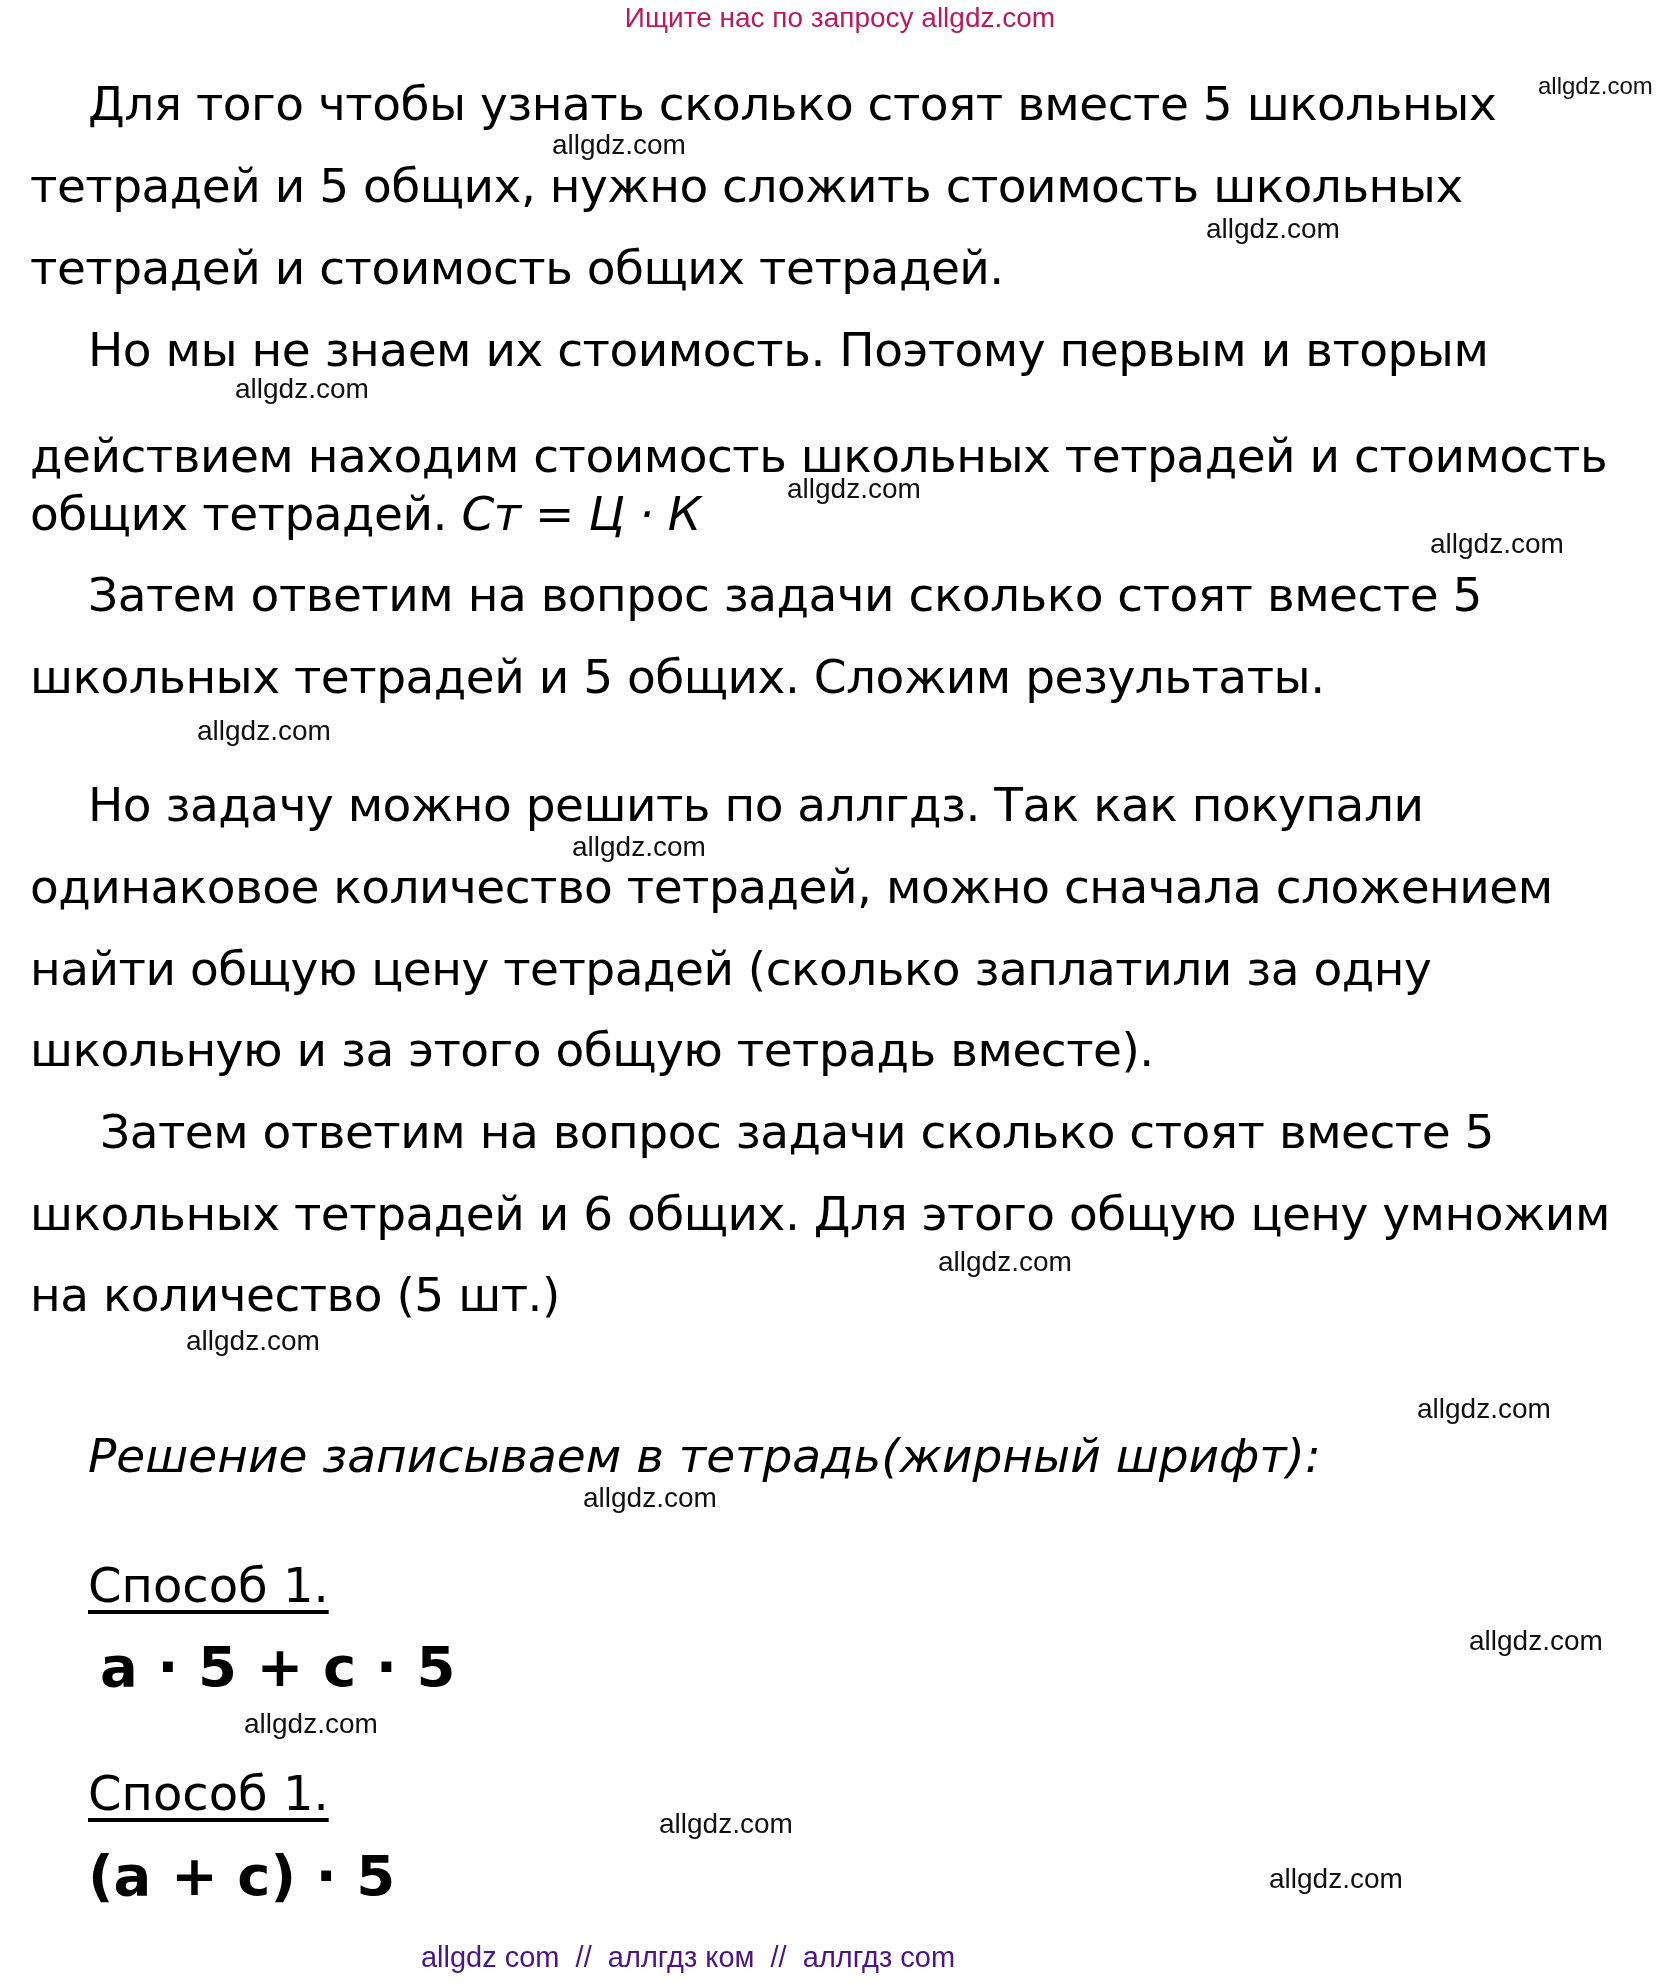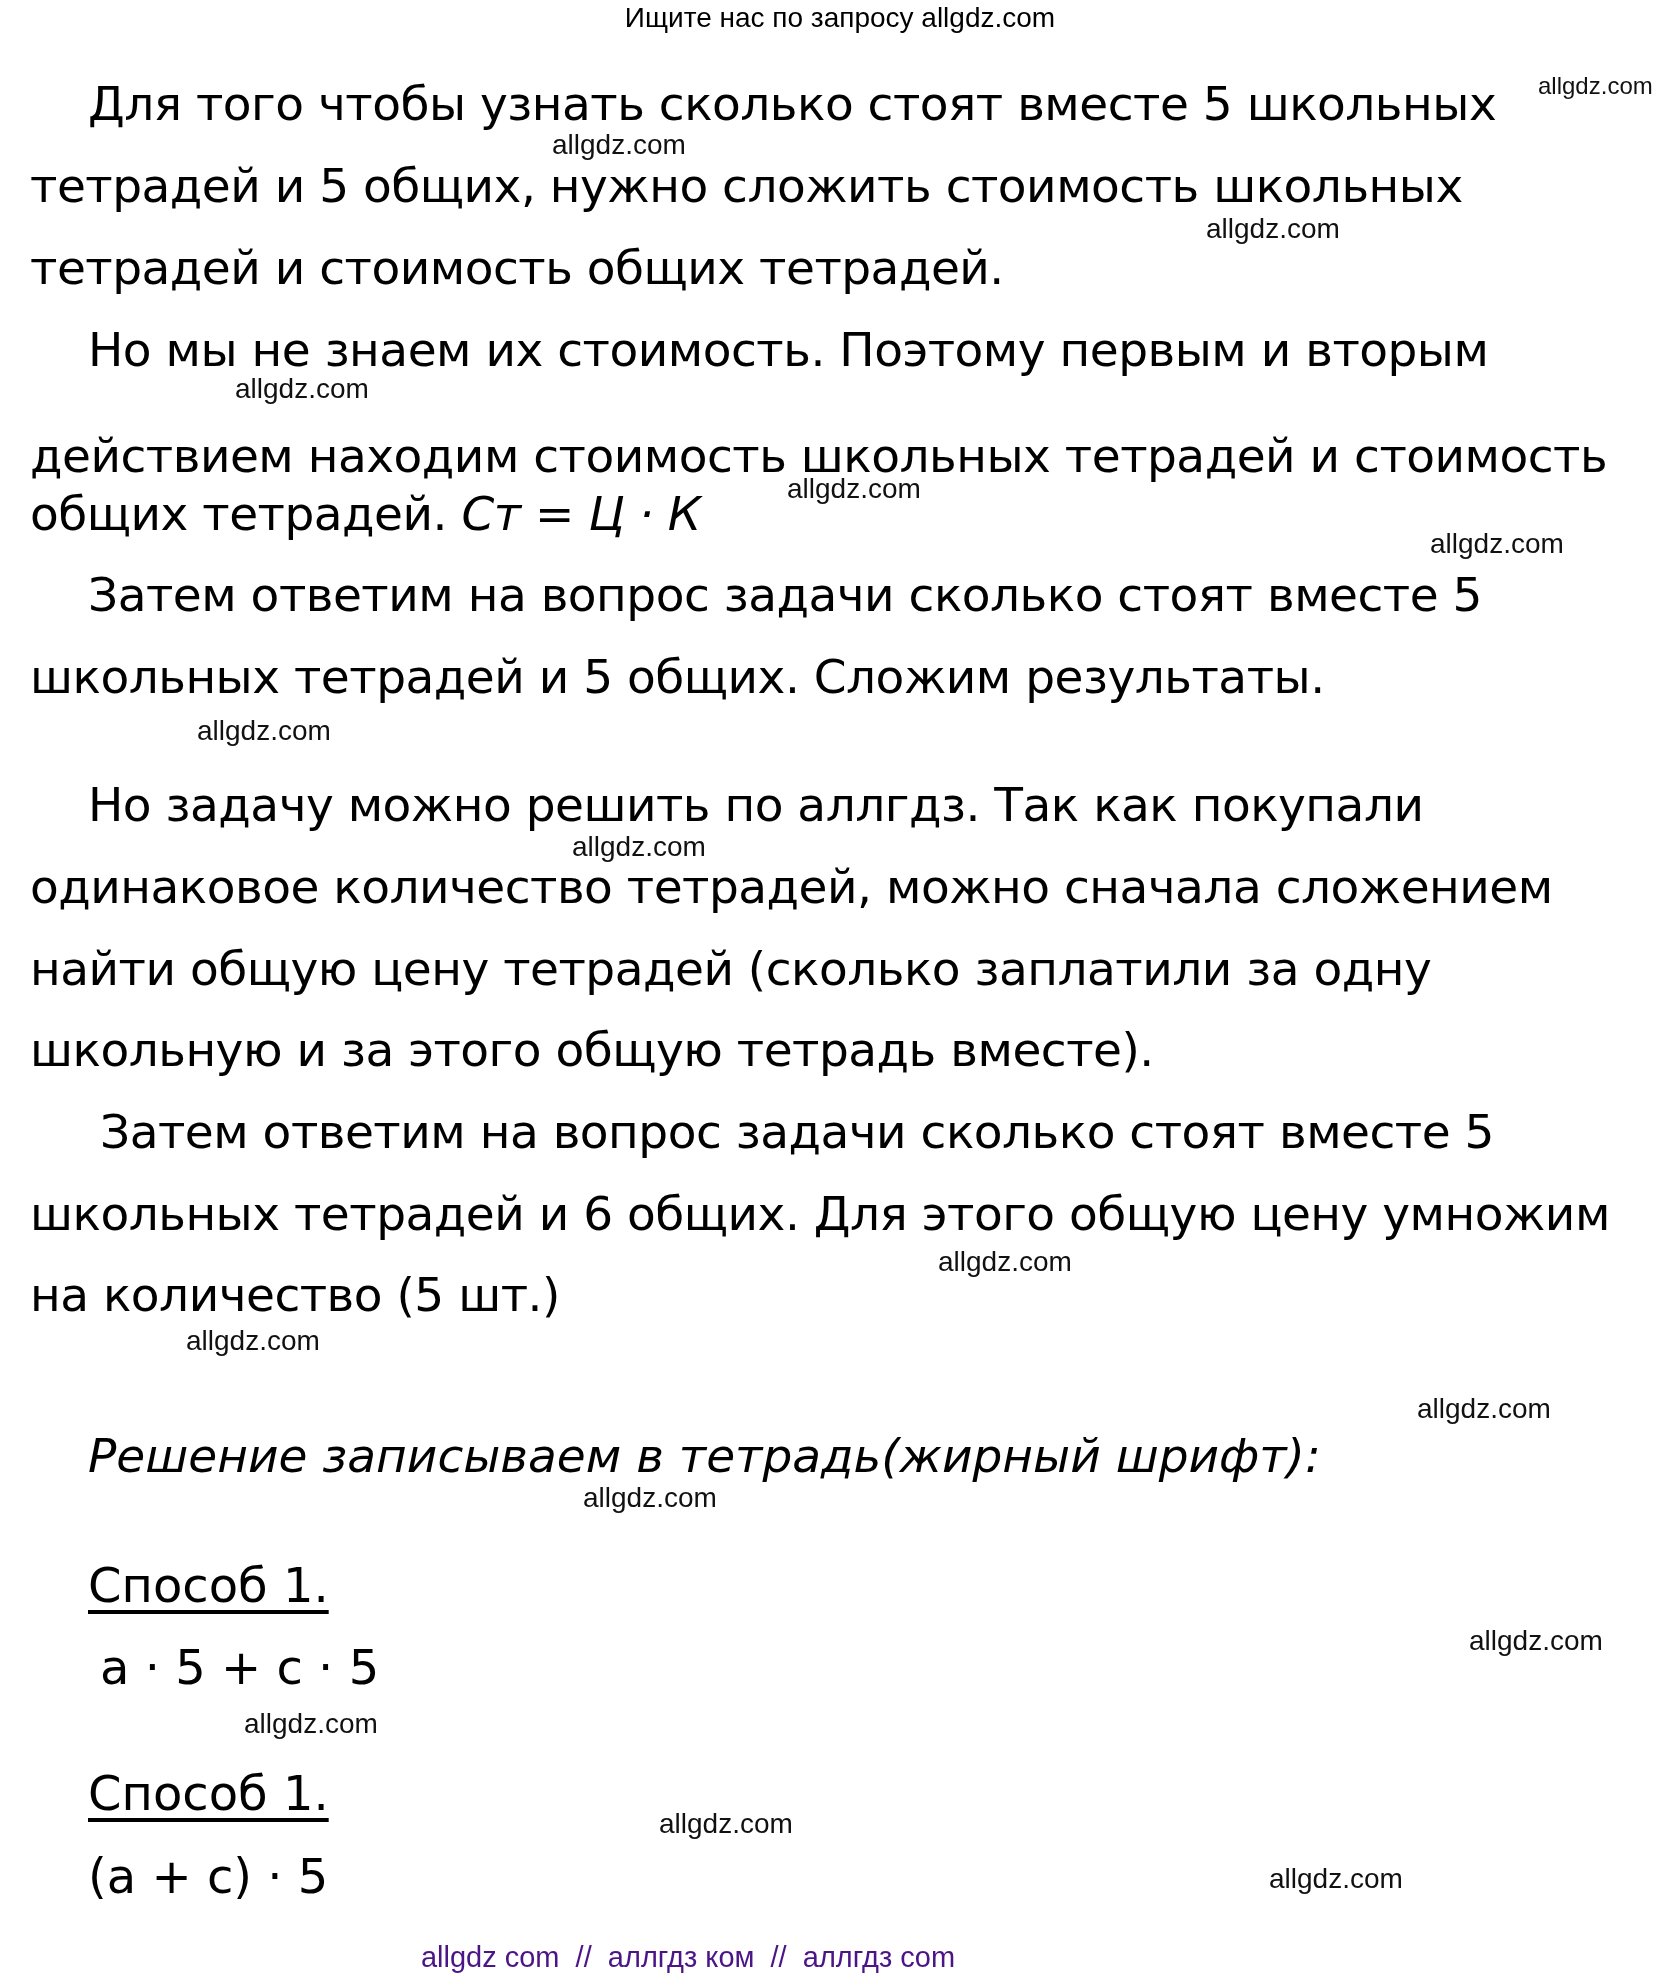--- a/index.html
+++ b/index.html
@@ -1,24 +1,24 @@
 <!DOCTYPE html>
 <html><head>
 <meta charset="utf-8">
 <style>
   html, body { margin: 0; padding: 0; background: #ffffff; }
   body { width: 1680px; height: 1986px; position: relative; overflow: hidden; font-family: "DejaVu Sans", "Liberation Sans", sans-serif; color: #000; }
-  .header-banner { position: absolute; left: 0; top: 2px; width: 1680px; text-align: center; font-family: "Liberation Sans", sans-serif; font-size: 28px; color: #000000; line-height: 32px; }
+  .header-banner { position: absolute; left: 0; top: 2px; width: 1680px; text-align: center; font-family: "Liberation Sans", sans-serif; font-size: 28px; color: #be185d; line-height: 32px; }
   .line { position: absolute; left: 30px; white-space: nowrap; font-family: "DejaVu Sans", sans-serif; font-size: 47px; letter-spacing: -0.5px; line-height: 60px; transform: translateY(-30px); }
   .line.indent { left: 88px; }
   .line.indent2 { left: 100px; }
   .formula-inline { font-style: italic; }
   .italic-heading { position: absolute; left: 88px; font-style: italic; font-size: 47px; white-space: nowrap; transform: translateY(-30px); line-height: 60px; }
   .method-title { position: absolute; left: 88px; font-size: 48px; text-decoration: underline; text-decoration-thickness: 4px; text-underline-offset: 8px; white-space: nowrap; transform: translateY(-30px); line-height: 60px; }
-  .method-formula { position: absolute; left: 100px; font-size: 48px; font-weight: normal; white-space: nowrap; transform: translateY(-30px); line-height: 60px; }
+  .method-formula { position: absolute; left: 100px; font-size: 56px; font-weight: bold; white-space: nowrap; transform: translateY(-30px); line-height: 60px; }
   .method-formula.noindent { left: 88px; }
   .watermark { position: absolute; font-family: "Liberation Sans", sans-serif; font-size: 28px; color: #111; white-space: nowrap; transform: translateY(-16px); }
   .watermark.small { font-size: 24px; }
   .footer-banner { position: absolute; left: 0; top: 1940px; width: 1376px; text-align: center; font-family: "Liberation Sans", sans-serif; font-size: 29px; color: #4b1487; line-height: 34px; }
 </style>
 </head>
 <body>
 
 <div class="header-banner">Ищите нас по запросу allgdz.com</div>
 

